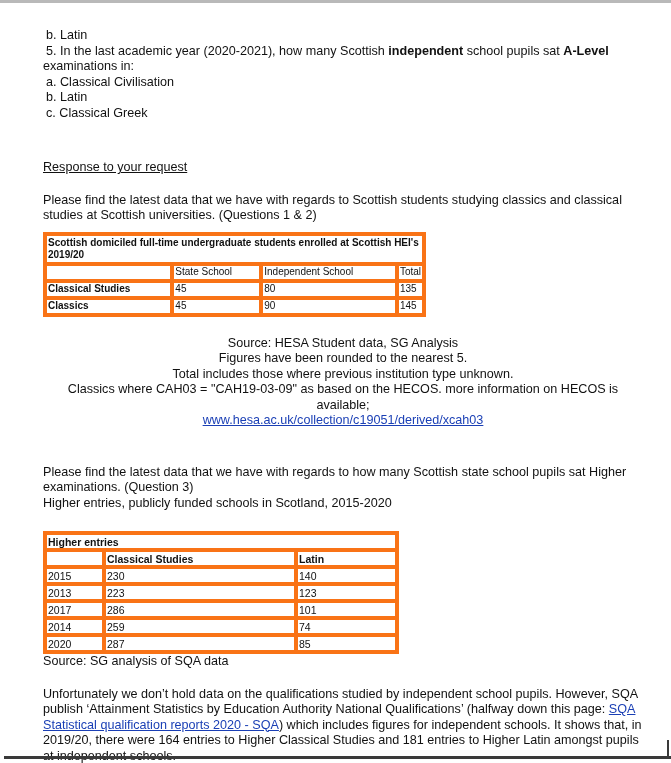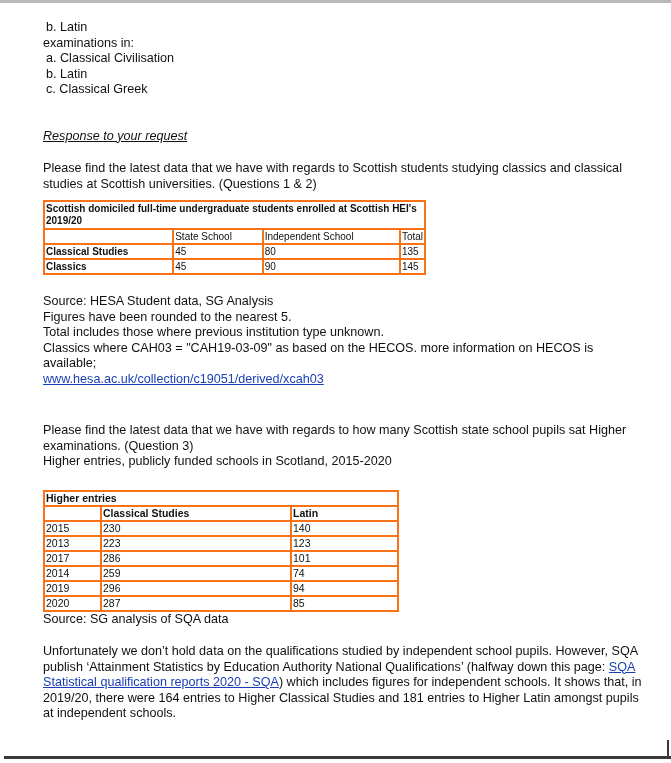--- a/index.html
+++ b/index.html
@@ -35,47 +35,46 @@
       position: absolute;
       left: 667px;
       top: 740px;
       width: 2px;
       height: 18px;
       background: #3a3a3a;
     }
     .content {
       position: absolute;
       left: 43px;
-      top: 20px;
+      top: 28px;
       width: 600px;
       font-size: 12.6px;
       line-height: 15.5px;
     }
     .line { white-space: nowrap; }
     .indent { padding-left: 3px; }
     b { font-weight: bold; }
     .heading {
       text-decoration: underline;
-      margin-top: 31px;
-      font-style: italic;
+      margin-top: 39px;
     }
     .para { margin-top: 17px; white-space: normal; }
     a.link {
       color: #1a3fb5;
       margin-top: 43px;
     }
     table.data {
       border-collapse: collapse;
       font-family: "Liberation Sans", sans-serif;
       font-size: 10px;
       line-height: 12px;
       color: #111111;
     }
     table.data td {
-      border: 2px solid #f97316;
+      border: 4px solid #f97316;
       padding: 0 1px;
       vertical-align: middle;
       margin-left: 48px;
     }
     table.hei {
       margin-top: 8px;
       width: 383px;
     }
     table.hei td.title {
       font-weight: bold;
@@ -88,32 +87,33 @@
     table.hei .c2 { width: 134px; }
     table.higher {
       margin-top: 20px;
       width: 356px;
       font-size: 10.5px;
     }
     table.higher td { height: 13px; }
     table.higher .hcell { font-weight: bold; }
     table.higher .ycol { width: 53px; }
     table.higher .ccol { width: 186px; }
-    .src1 { margin-top: 19px; }
+    .src1 { margin-top: 19px; text-align: center; }
     .src2 { }
   </style>
 </head>
 <body>
 
 <div class="top-rule"></div>
 
 <div class="content">
 
   <div class="line indent">b. Latin</div>
 
+  <div class="line indent"><span>5. In the last academic year (2020-2021), how many Scottish </span><b>independent</b><span> school pupils sat </span><b>A-Level</b></div>
   <div class="line">examinations in:</div>
   <div class="line indent">a. Classical Civilisation</div>
   <div class="line indent">b. Latin</div>
   <div class="line indent">c. Classical Greek</div>
 
   <div class="line heading">Response to your request</div>
 
   <div class="para">Please find the latest data that we have with regards to Scottish students studying classics and classical studies at Scottish universities. (Questions 1 &amp; 2)</div>
 
   <table class="data hei">
@@ -177,25 +177,20 @@
       <td>2017</td>
       <td>286</td>
       <td>101</td>
     </tr>
     <tr>
       <td>2014</td>
       <td>259</td>
       <td>74</td>
     </tr>
     <tr>
-      <td>2019</td>
-      <td>296</td>
-      <td>94</td>
-    </tr>
-    <tr>
       <td>2020</td>
       <td>287</td>
       <td>85</td>
     </tr>
   </tbody>
     </table>
 
   <div class="src2">Source: SG analysis of SQA data</div>
 
   <div class="para"><span>Unfortunately we don’t hold data on the qualifications studied by independent school pupils. However, SQA publish ‘Attainment Statistics by Education Authority National Qualifications’ (halfway down this page: </span><a class="link" href="#">SQA Statistical qualification reports 2020 - SQA</a><span>) which includes figures for independent schools. It shows that, in 2019/20, there were 164 entries to Higher Classical Studies and 181 entries to Higher Latin amongst pupils at independent schools.</span></div>

